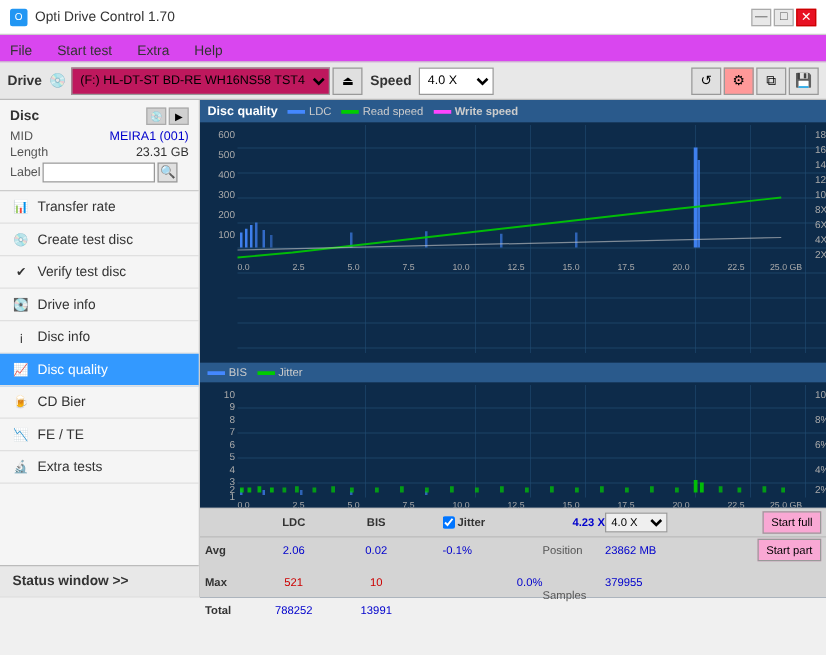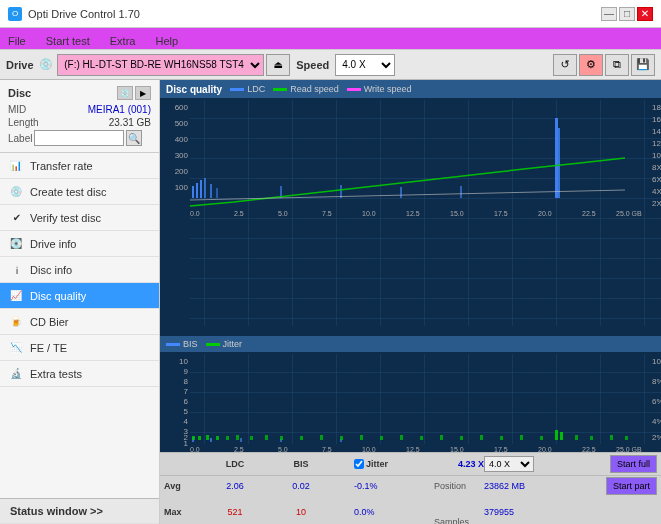--- a/index.html
+++ b/index.html
@@ -13,29 +13,29 @@
     .title-controls { display: flex; gap: 2px; }
     .title-btn { width: 16px; height: 14px; display: flex; align-items: center; justify-content: center; font-size: 10px; cursor: pointer; color: #555; border: 1px solid #aaa; background: #e8e8e8; }
     
     
     .menu-bar { background: #d946ef; height: 22px; display: flex; align-items: flex-end; padding: 0 4px; border-bottom: 1px solid #ccc; gap: 12px; }
     .menu-item { font-size: 11px; color: #333; cursor: pointer; padding: 2px 4px; }
     
     
     .drive-bar { background: #e8e8e8; height: 30px; display: flex; align-items: center; padding: 0 6px; border-bottom: 1px solid #bbb; gap: 6px; }
     .drive-label { font-size: 11px; font-weight: bold; color: #333; }
-    .drive-select { height: 22px; font-size: 10px; padding: 1px 2px; border: 1px solid #999; background: #f9a8d4; min-width: 200px; }
+    .drive-select { height: 22px; font-size: 10px; padding: 1px 2px; border: 1px solid #999; background: #be185d; min-width: 200px; }
     .eject-btn { width: 24px; height: 22px; border: 1px solid #999; background: #e0e0e0; cursor: pointer; display: flex; align-items: center; justify-content: center; font-size: 10px; }
     .speed-label { font-size: 11px; font-weight: bold; color: #333; }
     .speed-select { height: 22px; font-size: 10px; padding: 1px 2px; border: 1px solid #999; background: #fff; width: 60px; }
     .drive-icons { display: flex; gap: 2px; margin-left: auto; }
     .drive-icon-btn { width: 24px; height: 22px; border: 1px solid #999; background: #e0e0e0; cursor: pointer; display: flex; align-items: center; justify-content: center; font-size: 11px; }
     
     
-    .main-layout { display: flex; height: 444px; border-radius: 28px; }
+    .main-layout { display: flex; height: 398px; border-radius: 28px; }
     
     
     .sidebar { width: 160px; background: #f5f5f5; border-right: 1px solid #ccc; display: flex; flex-direction: column; }
     
     
     .disc-section { padding: 6px 8px; border-bottom: 1px solid #ccc; }
     .disc-header { display: flex; align-items: center; justify-content: space-between; margin-bottom: 4px; }
     .disc-title { font-size: 11px; font-weight: bold; color: #333; }
     .disc-icons { display: flex; gap: 2px; }
     .disc-icon { width: 16px; height: 14px; background: #d0d0d0; border: 1px solid #aaa; display: flex; align-items: center; justify-content: center; font-size: 8px; cursor: pointer; }
@@ -45,21 +45,21 @@
     .disc-value-black { color: #333; font-size: 10px; }
     .label-input-row { display: flex; align-items: center; gap: 2px; margin-top: 2px; }
     .label-text { color: #555; font-size: 10px; }
     .label-input { width: 90px; height: 16px; border: 1px solid #999; font-size: 10px; padding: 0 2px; }
     .label-btn { width: 16px; height: 16px; border: 1px solid #999; background: #e0e0e0; cursor: pointer; display: flex; align-items: center; justify-content: center; font-size: 10px; }
     
     
     .nav-item { height: 26px; display: flex; align-items: center; padding: 0 10px; cursor: pointer; color: #333; font-size: 11px; gap: 6px; border-bottom: 1px solid #e0e0e0; }
     .nav-item.active { background: #3399ff; color: #fff; }
     .nav-item .nav-icon { width: 14px; height: 14px; display: flex; align-items: center; justify-content: center; font-size: 10px; }
-    .start-btn { height: 18px; padding: 0 6px; font-size: 9px; background: #8b5cf6; border: 1px solid #999; cursor: pointer; white-space: nowrap; }
+    .start-btn { height: 18px; padding: 0 6px; font-size: 9px; background: #f9a8d4; border: 1px solid #999; cursor: pointer; white-space: nowrap; }
 
     .sidebar-bottom { margin-top: auto; }
   </style>
 </head>
 <body>
 
 <div class="title-bar">
   <div class="title-bar-left">
     <div class="title-bar-icon">
       <span style="color:#fff;font-size:8px;">O</span>
@@ -180,21 +180,21 @@
         <div style="display:flex;align-items:center;gap:3px;">
           <div style="width:14px;height:3px;background:#4488ff;"></div>
           <span style="font-size:9px;color:#ccc;">LDC</span>
         </div>
         <div style="display:flex;align-items:center;gap:3px;">
           <div style="width:14px;height:3px;background:#00cc00;"></div>
           <span style="font-size:9px;color:#ccc;">Read speed</span>
         </div>
         <div style="display:flex;align-items:center;gap:3px;">
           <div style="width:14px;height:3px;background:#ff44ff;"></div>
-          <span style="font-size:9px;color:#ccc;">Write speed</span>
+          <span style="font-size:9px;color:#ccc;font-weight:bold;">Write speed</span>
         </div>
       </div>
     </div>
 
     <div style="flex:1;position:relative;background:#0d2b4a;">
       <svg width="100%" height="100%" style="display:block;">
 
         <defs>
           <pattern id="vgrid" width="44" height="10" patternUnits="userSpaceOnUse">
             <line x1="0" y1="0" x2="0" y2="200" stroke="#1e4a70" stroke-width="1"></line>
@@ -368,21 +368,21 @@
         <div style="width:70px;font-size:9px;color:#0000cc;">23862 MB</div>
         <div style="flex:1;"></div>
         <button class="start-btn">Start part</button>
       </div>
 
       <div style="display:flex;align-items:center;padding:1px 4px;">
         <div style="width:38px;font-size:9px;font-weight:bold;color:#333;">Max</div>
         <div style="width:66px;text-align:center;font-size:9px;color:#cc0000;">521</div>
         <div style="width:66px;text-align:center;font-size:9px;color:#cc0000;">10</div>
         <div style="width:20px;"></div>
-        <div style="width:80px;text-align:left;font-size:9px;color:#0000cc;">0.0%</div>
+        <div style="width:80px;text-align:right;font-size:9px;color:#0000cc;">0.0%</div>
         <div style="width:50px;font-size:9px;color:#555;margin-top:20px;">Samples</div>
         <div style="width:70px;font-size:9px;color:#0000cc;">379955</div>
       </div>
 
       <div style="display:flex;align-items:center;padding:1px 4px;">
         <div style="width:38px;font-size:9px;font-weight:bold;color:#333;">Total</div>
         <div style="width:66px;text-align:center;font-size:9px;color:#0000cc;">788252</div>
         <div style="width:66px;text-align:center;font-size:9px;color:#0000cc;">13991</div>
       </div>
     </div>

